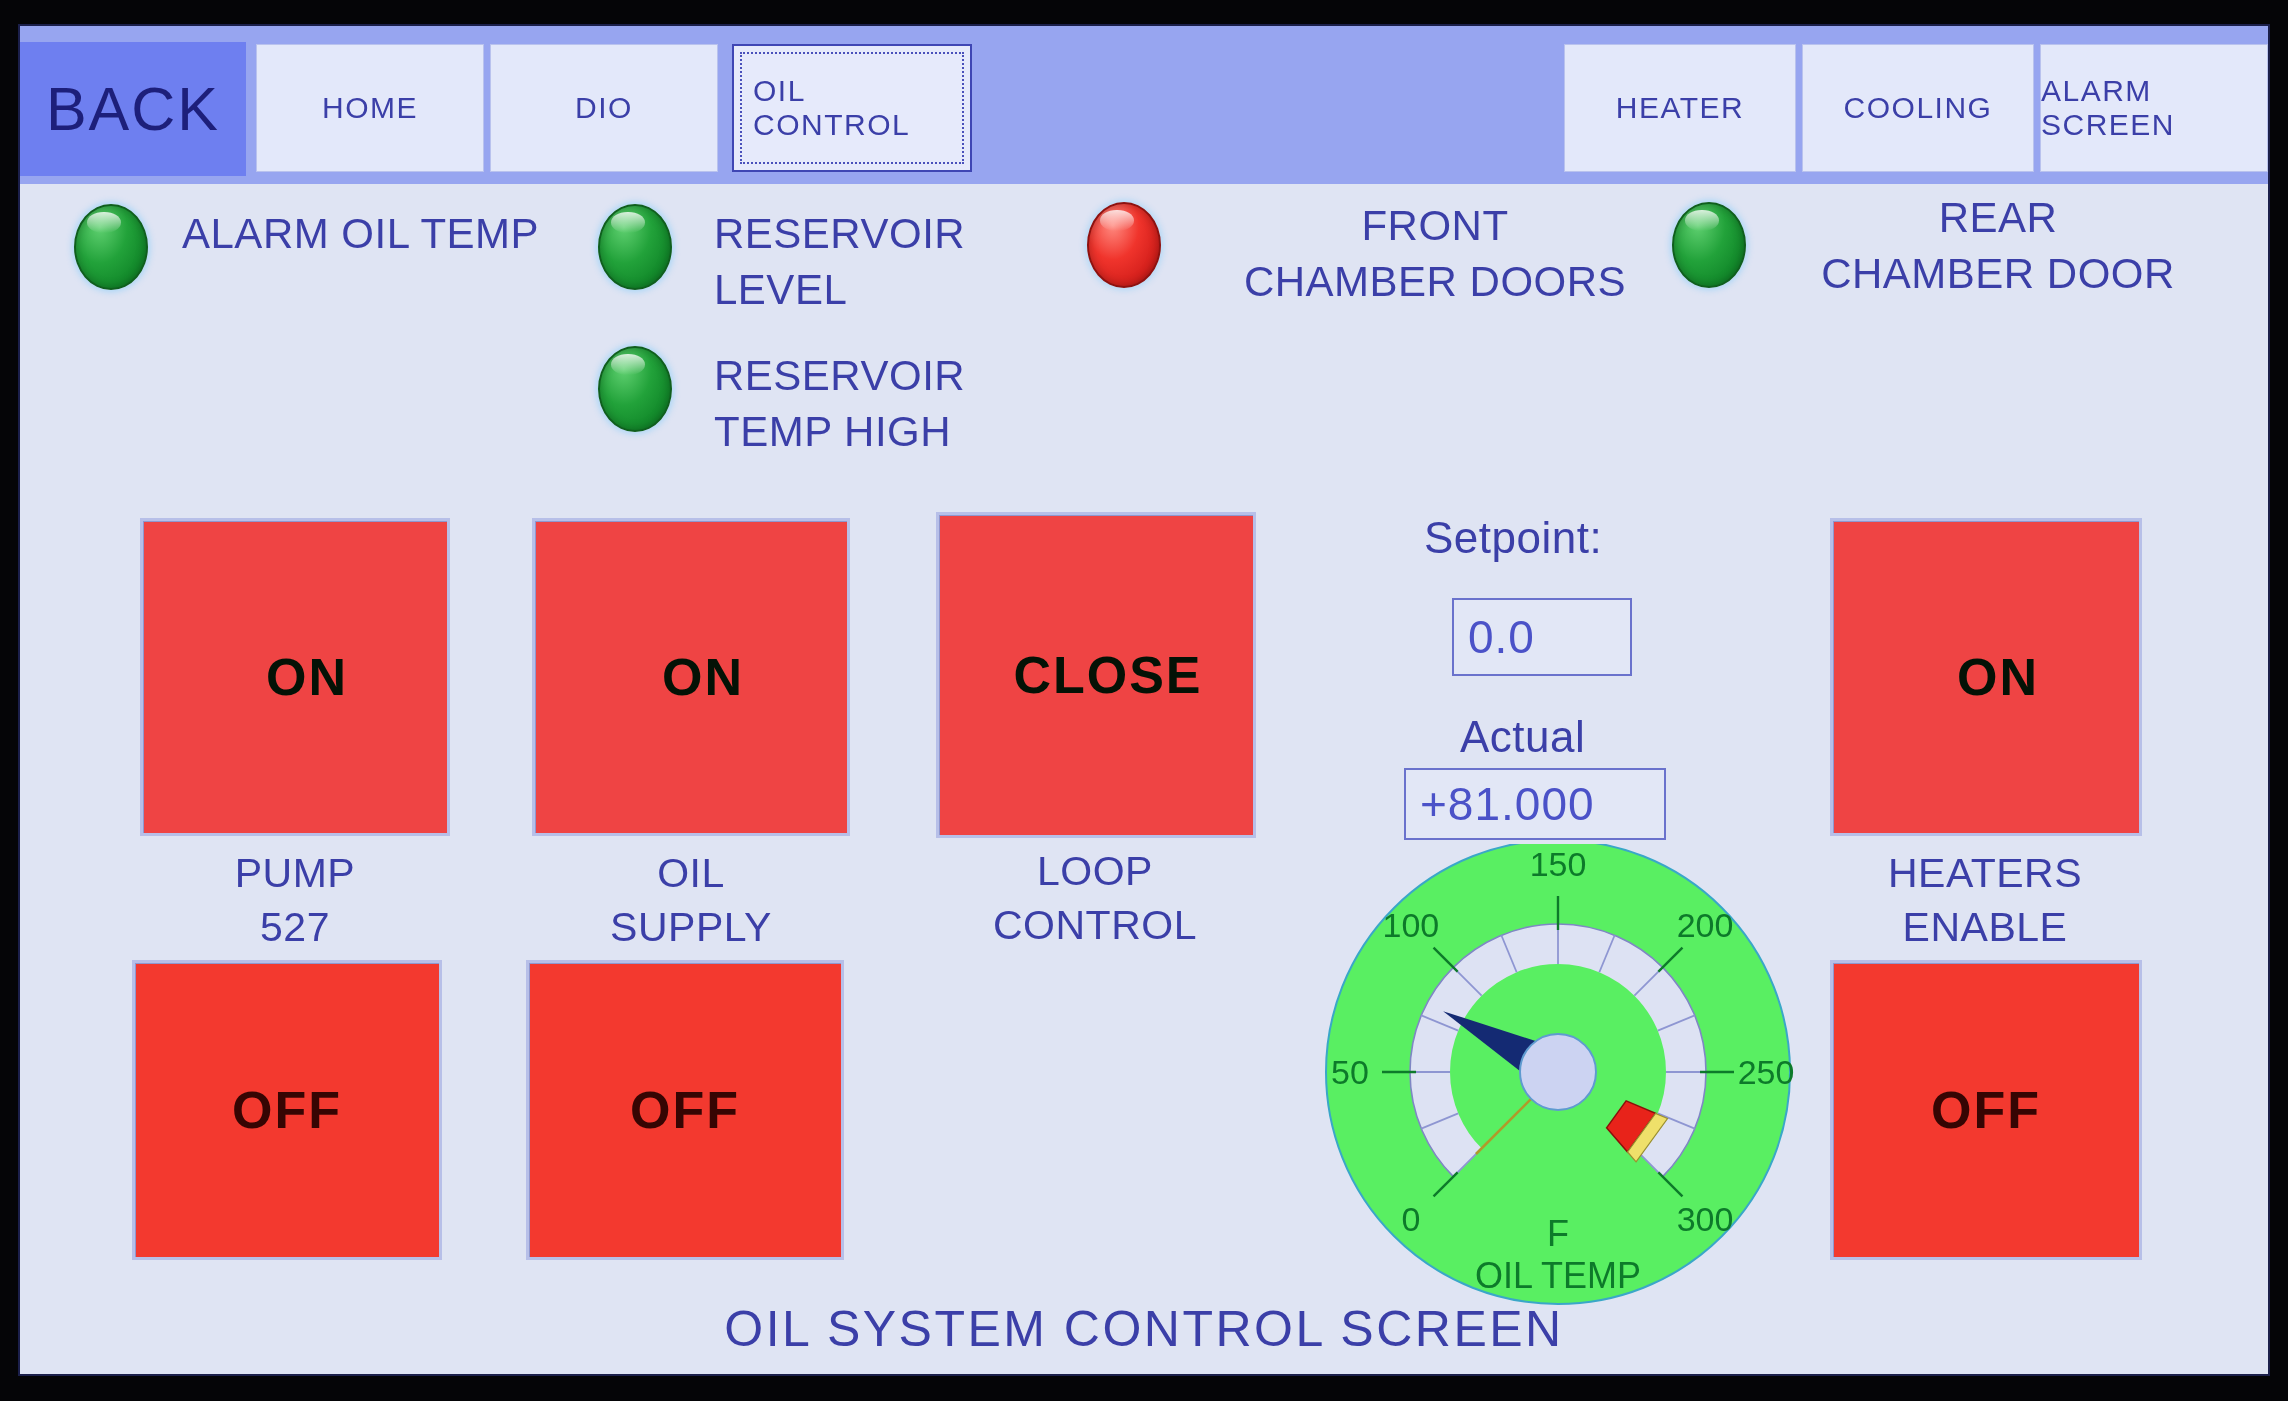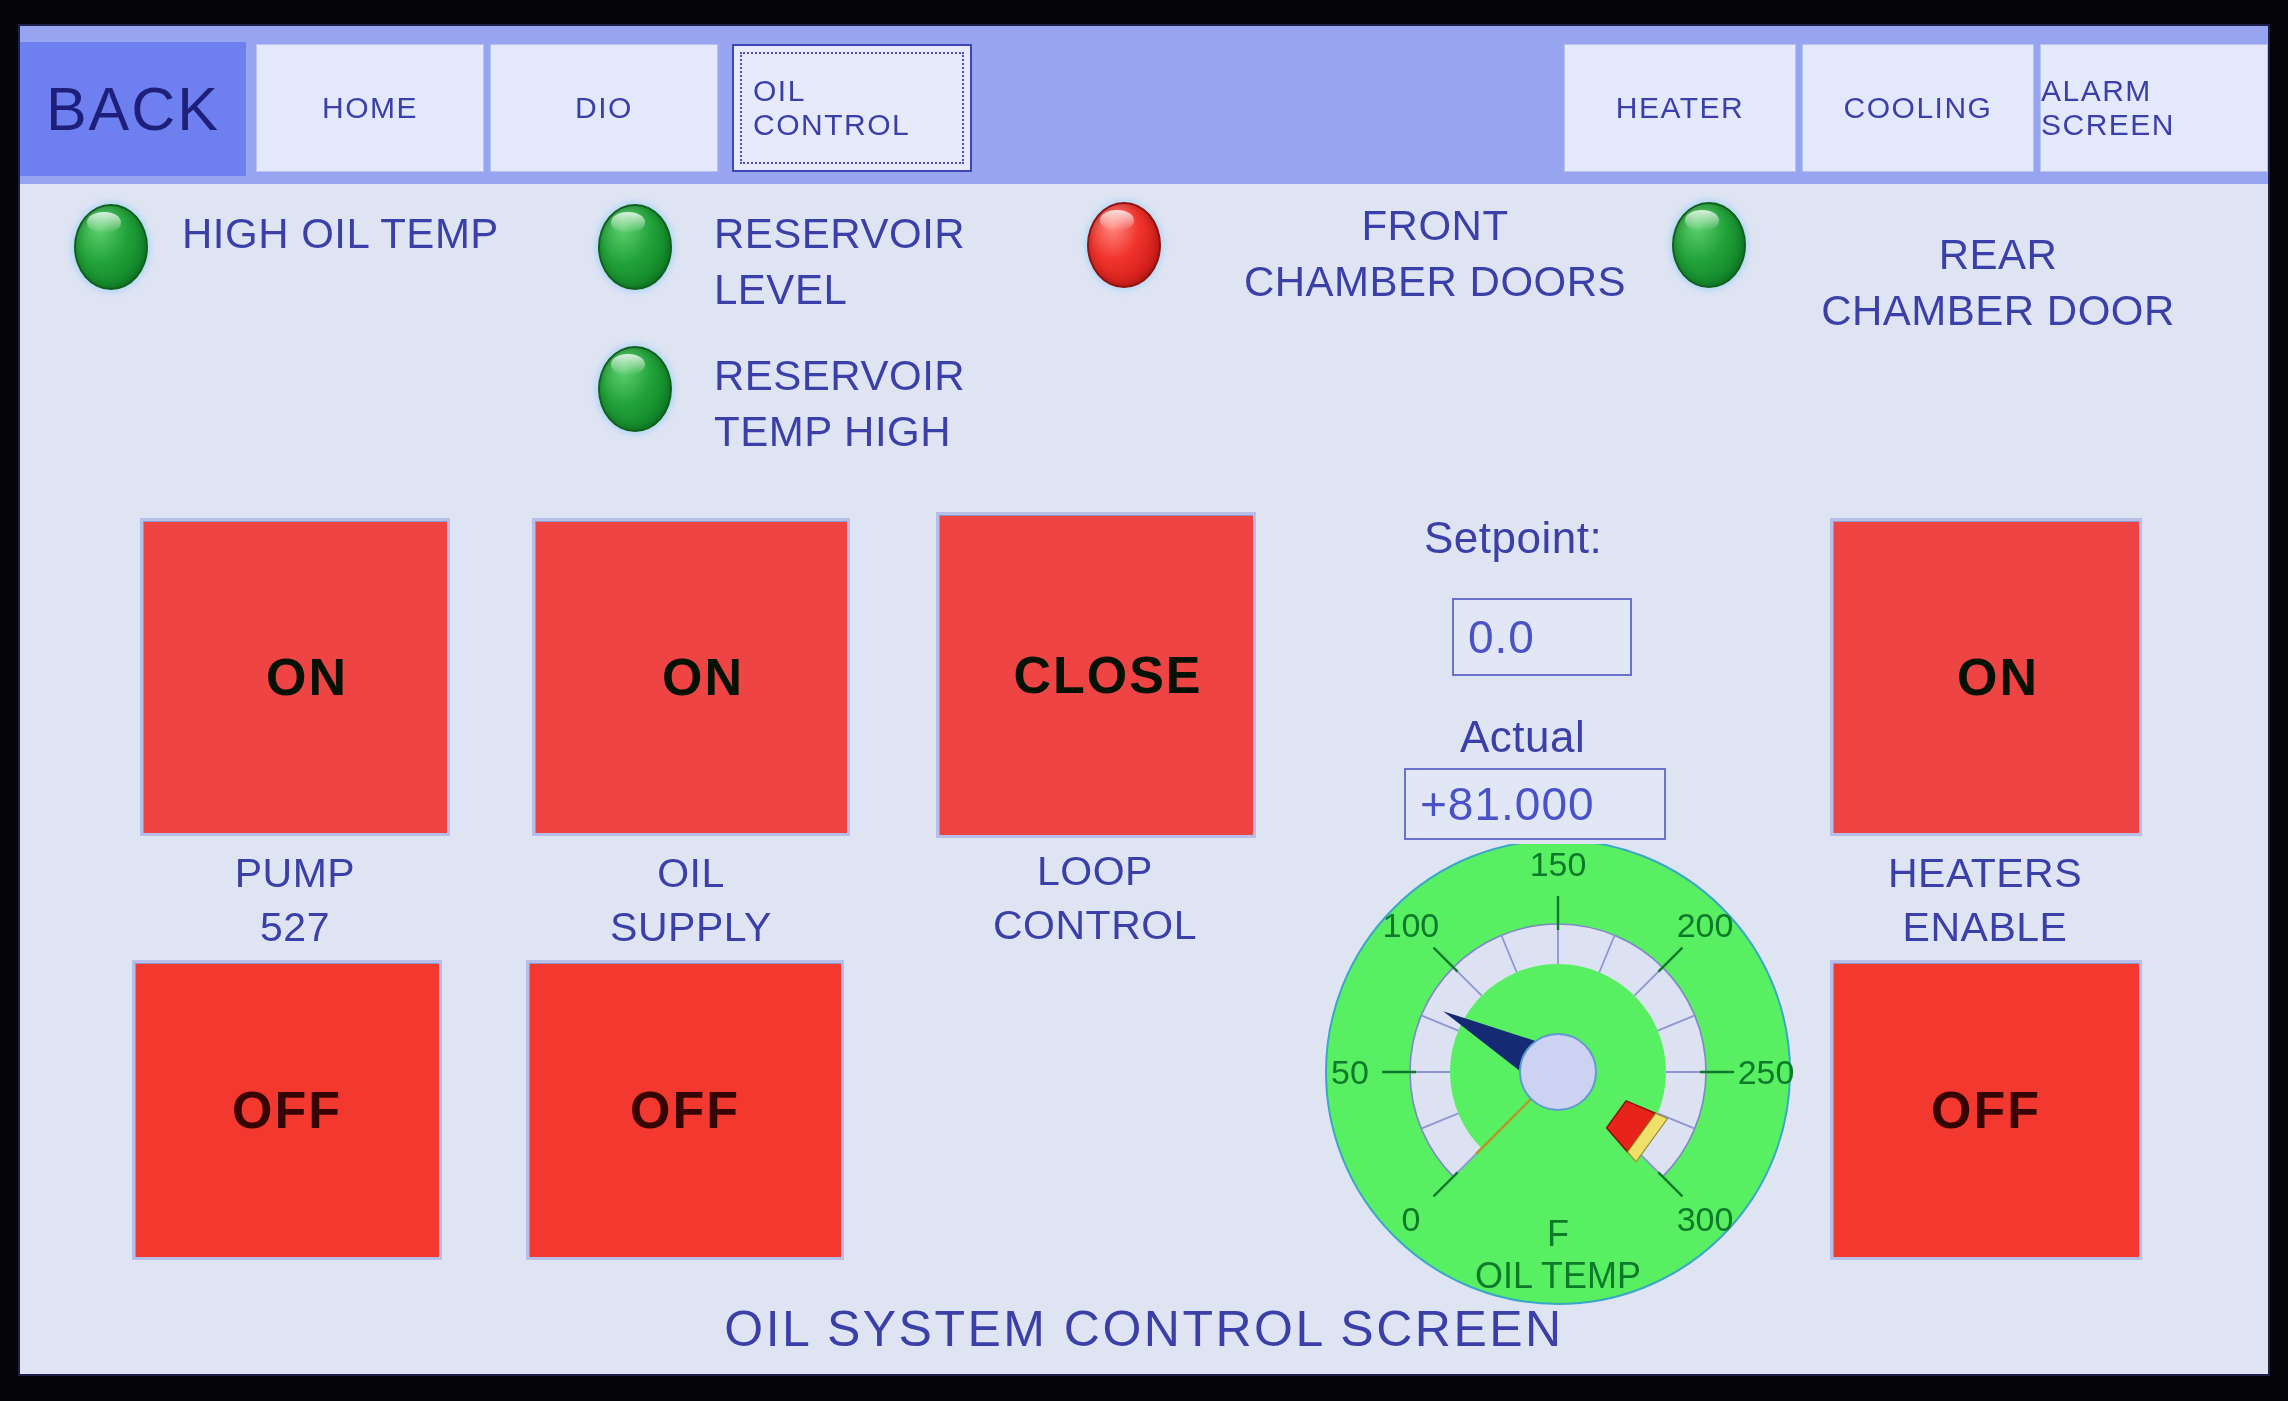--- a/index.html
+++ b/index.html
@@ -151,21 +151,21 @@
       </div>
 
       <div class="tab" style="left:2020px;width:228px;">
         <span>ALARM SCREEN</span>
       </div>
     </div>
 
     <div class="lamp green" style="left:54px;top:178px;">
       <span class="gloss"></span>
     </div>
-    <div class="lampLabel" style="left:162px;top:180px;">HIGH OIL TEMP</div>
+    <div class="lampLabel" style="left:162px;top:180px;">ALARM OIL TEMP</div>
 
     <div class="lamp green" style="left:578px;top:178px;">
       <span class="gloss"></span>
     </div>
     <div class="lampLabel" style="left:694px;top:180px;">RESERVOIR
 LEVEL</div>
 
     <div class="lamp green" style="left:578px;top:320px;">
       <span class="gloss"></span>
     </div>
@@ -174,21 +174,21 @@
 
     <div class="lamp red" style="left:1067px;top:176px;">
       <span class="gloss"></span>
     </div>
     <div class="lampLabel" style="left:1205px;top:172px;text-align:center;width:420px;">FRONT
 CHAMBER DOORS</div>
 
     <div class="lamp green" style="left:1652px;top:176px;">
       <span class="gloss"></span>
     </div>
-    <div class="lampLabel" style="left:1768px;top:164px;text-align:center;width:420px;margin-top:37px;">REAR
+    <div class="lampLabel" style="left:1768px;top:164px;text-align:center;width:420px;">REAR
 CHAMBER DOOR</div>
 
     <div class="ctrlbtn green" style="left:120px;top:492px;width:310px;height:318px;">
       <span>ON</span>
     </div>
     <div class="ctrlLabel" style="left:100px;top:820px;width:350px;">PUMP
 527</div>
     <div class="ctrlbtn red" style="left:112px;top:934px;width:310px;height:300px;">
       <span>OFF</span>
     </div>

